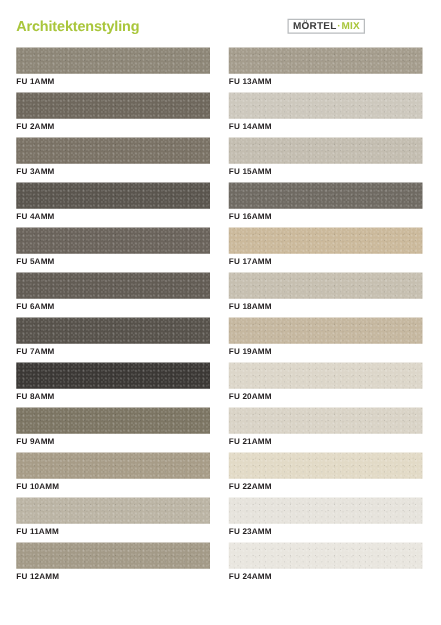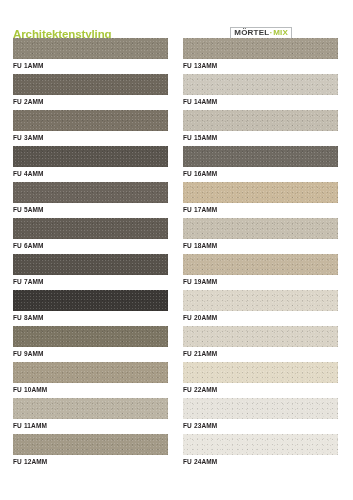--- a/index.html
+++ b/index.html
@@ -12,21 +12,21 @@
     height: 500px;
     font-family: "Liberation Sans", sans-serif;
     color: #231f20;
     overflow: hidden;
     position: relative;
   }
 
   
   .header {
     position: absolute;
-    left: 0; top: 16px;
+    left: 0; top: 4px;
     width: 305px;
     height: 36px;
   }
   .page-title {
     position: absolute;
     left: 13px;
     top: 12px;
     font-size: 11.5px;
     font-weight: bold;
     letter-spacing: -0.1px;

